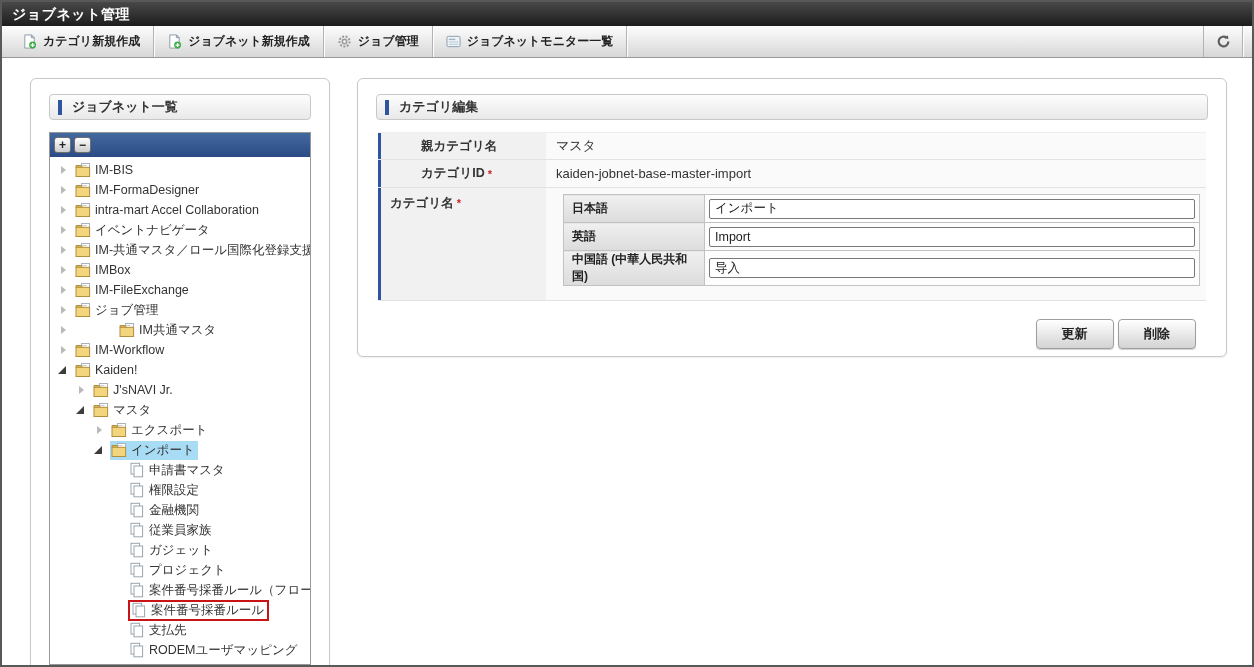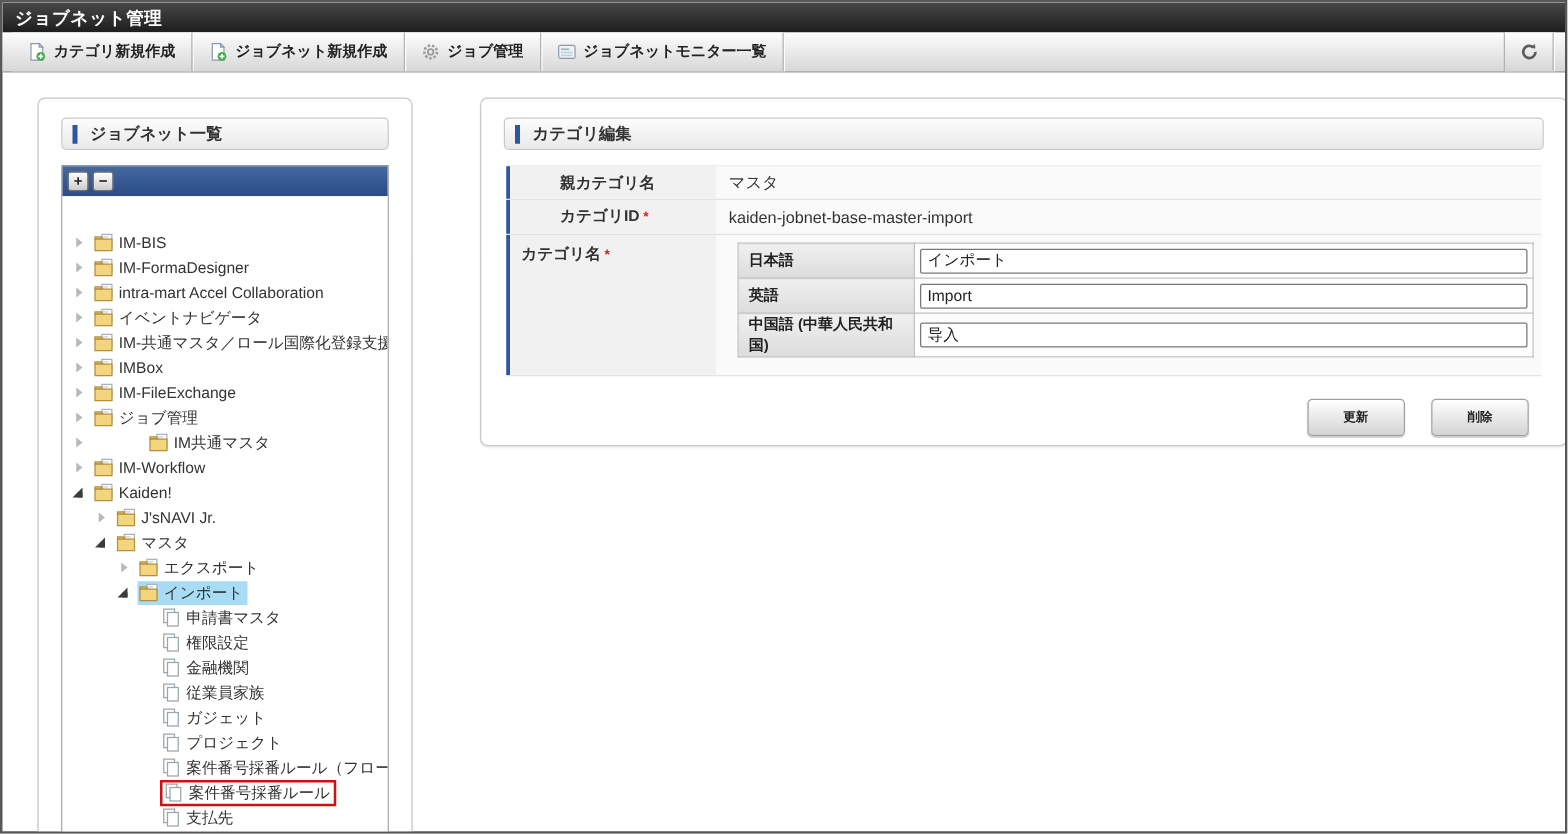--- a/index.html
+++ b/index.html
@@ -59,21 +59,21 @@
   .twisty.expanded::before { content:""; display:block; margin-left:2px; width:0; height:0;
         border:4.5px solid transparent; border-right-color:#3c3c3c;
         border-bottom-color:#3c3c3c; }
   .node-body { display:inline-flex; align-items:center; gap:4px; padding:1px 3px 1px 1px; }
   .node-body.selected { background:#a8dcf4; }
   .node-body.annotated { border:2px solid #c81414; padding:0 3px 0 1px; }
   .node-icon { display:inline-flex; width:16px; height:16px; flex:0 0 16px; }
   .node-icon svg { width:16px; height:16px; }
 
   
-  .main-panel { left:382px; top:76px; width:870px; height:279px; }
+  .main-panel { left:355px; top:76px; width:870px; height:279px; }
   .form { margin:2px 20px 0; }
   .form-row { display:flex; border-bottom:1px solid #e3e3e3; background:#fafafa; }
   .form-row:first-child { border-top:1px solid #eee; }
   .form-label { flex:0 0 168px; background:#f1f1f1; border-left:3px solid #2f55a0;
                 font-size:12.5px; font-weight:bold; color:#333; padding:7px 8px 0 9px; }
   .form-row.center .form-label { display:flex; align-items:center; padding-top:0;padding-left:40px; }
   .form-value { flex:1; font-size:13px; color:#333; display:flex; align-items:center;
                 padding-left:10px; }
   .row-h { height:28px; }
   .req { color:#cc2222; margin-left:3px; font-size:11px; }
@@ -83,21 +83,21 @@
                      border:1px solid #c2c2c2; font-size:12px; font-weight:bold;
                      color:#222; text-align:left; padding:0 8px; height:28px; }
   .locale-table td { border:1px solid #c2c2c2; background:#fdfdfd; padding:2px 4px; }
   .loc-input { width:486px; height:20px; border:1px solid #787878; border-radius:2px;
                font-family:inherit; font-size:12.5px; color:#222; padding:0 5px;
                background:#fff; }
 
   .btn-row { margin:18px 30px 0 0; text-align:right; }
   .act-btn { width:78px; height:30px; border:1px solid #9e9e9e; border-radius:4px;
              background:linear-gradient(#ffffff,#d3d3d3); font-family:inherit;
-             font-size:10px; font-weight:bold; color:#222; margin-left:17px;
+             font-size:13px; font-weight:bold; color:#222; margin-left:0;
              box-shadow:0 1px 1px rgba(0,0,0,0.18); cursor:pointer; }
 </style>
 </head>
 <body>
 
 <div class="page">
 
   <div class="titlebar">ジョブネット管理</div>
 
   <div class="toolbar">
@@ -163,21 +163,21 @@
     <div class="section-header">
       <span class="accent-bar"></span>
       <span class="section-title">ジョブネット一覧</span>
     </div>
     <div class="tree-box">
       <div class="tree-header">
         <button class="tree-tool-btn">+</button>
         <button class="tree-tool-btn">−</button>
       </div>
       <div class="tree-body">
-  <div class="tree-row" style="padding-left: 6px; margin-top: 24px;">
+  <div class="tree-row" style="padding-left: 6px;">
     <span class="twisty collapsed"></span>
     <span class="node-body">
       <span class="node-icon">
                 <svg viewBox="0 0 16 16">
                   <rect x="6.5" y="1.5" width="8" height="9.5" fill="#fff" stroke="#a9b2ba"></rect>
                   <path d="M6.5 3.5h5" stroke="#c8cfd6"></path>
                   <path d="M6.5 5.5h5" stroke="#c8cfd6"></path>
                   <path d="M1 3.5h5.2l1 1.8H1z" fill="#e9c469" stroke="#b2903e"></path>
                   <rect x="1" y="5.3" width="13.6" height="9.2" fill="#f3d57e" stroke="#b2903e"></rect>
                 </svg>

